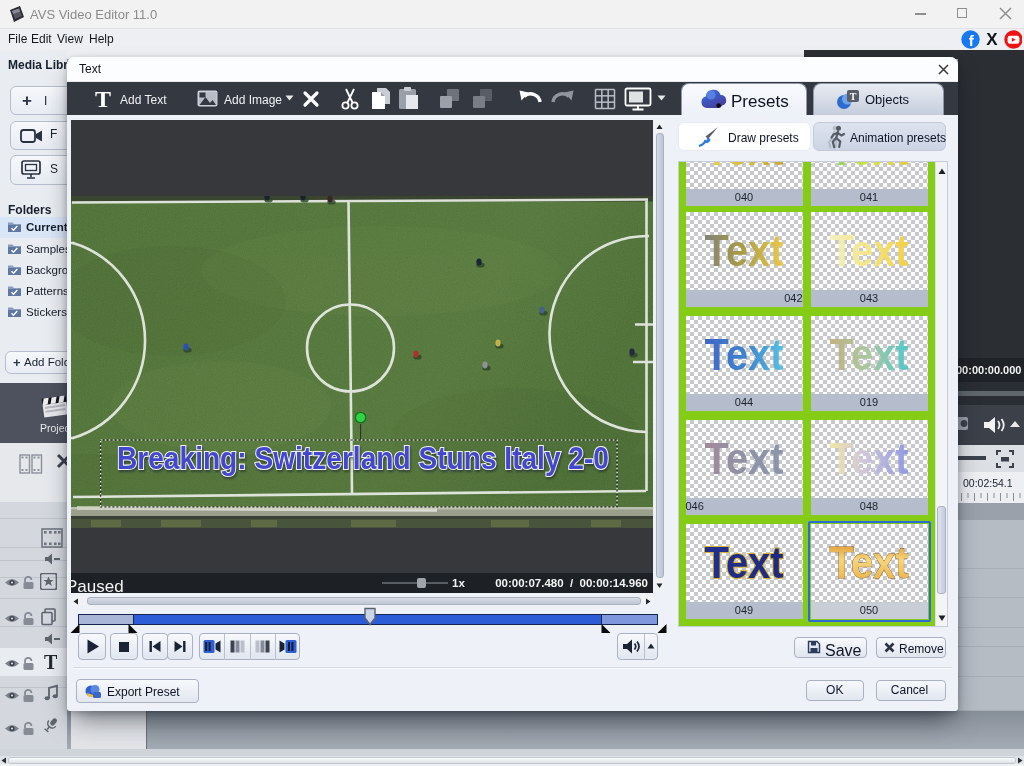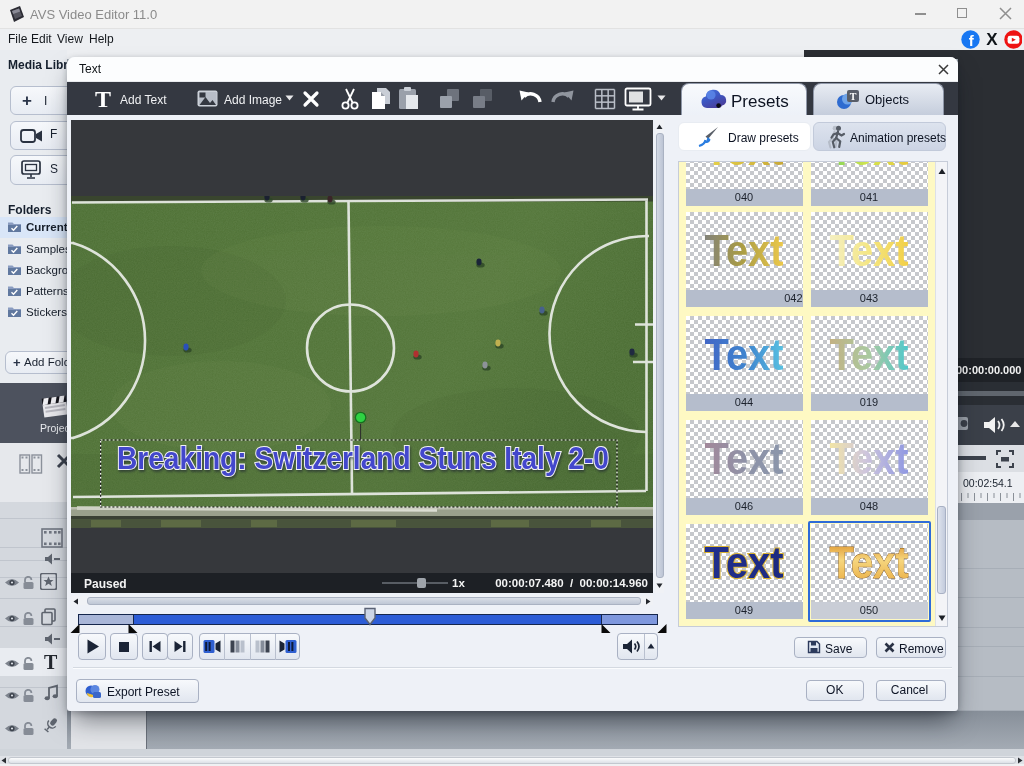--- a/index.html
+++ b/index.html
@@ -464,21 +464,21 @@
       <ellipse cx="471" cy="114" rx="2.6" ry="3.4" fill="#47618c"></ellipse>
       <ellipse cx="562.5" cy="159" rx="4.2" ry="2.6" fill="#2c4526" opacity="0.8"></ellipse>
       <ellipse cx="561" cy="156" rx="2.6" ry="3.4" fill="#202a40"></ellipse>
 <line x1="289.6" y1="228" x2="289.6" y2="244" stroke="#2c2c2c" stroke-width="1"></line>
 <circle cx="289.6" cy="221.5" r="5.2" fill="#2fd343" stroke="#17701f" stroke-width="1.3"></circle>
 <rect x="29.6" y="244" width="516.4" height="67" fill="none" stroke="#f2f2f2" stroke-width="1.2" stroke-dasharray="2 2"></rect>
 <rect x="29.6" y="244" width="516.4" height="67" fill="none" stroke="#1c1c1c" stroke-width="1.2" stroke-dasharray="2 2" stroke-dashoffset="2"></rect>
 <text x="292" y="272.5" text-anchor="middle" font-family="Liberation Sans" font-size="30.5" font-weight="bold" fill="#4347cc" stroke="#f2f2f4" stroke-width="2.1" paint-order="stroke" textLength="492" lengthAdjust="spacingAndGlyphs" style="filter:drop-shadow(1.5px 2px 1px rgba(15,15,45,0.45))">Breaking: Switzerland Stuns Italy 2-0</text>
 </svg>
     <div class="a" style="left:71px;top:573px;width:582px;height:20px;background:#1d2025"></div>
-    <div class="a txt" style="left:84px;top:577px;font-size:12px;font-weight:bold;color:#f4f4f4">Paused</div>
+    <div class="a txt" style="left:66px;top:577px;font-size:17px;font-weight:normal;color:#f4f4f4">Paused</div>
     <div class="a" style="left:382px;top:582px;width:66px;height:2px;background:#585d64"></div>
     <div class="a" style="left:417px;top:578px;width:9px;height:10px;background:#9fa4ab;border-radius:2px"></div>
     <div class="a txt" style="left:452px;top:577px;font-size:11.5px;font-weight:bold;color:#f4f4f4">1x</div>
     <div class="a txt" style="left:480px;top:577px;width:168px;text-align:right;font-size:11.5px;font-weight:bold;color:#f4f4f4">00:00:07.480&nbsp;&nbsp;/&nbsp;&nbsp;00:00:14.960</div>
     <div class="a" style="left:655px;top:120px;width:9px;height:473px;background:#f0f2f6"></div>
     <svg class="a" style="left:656px;top:124px" width="7" height="6" viewBox="0 0 7 6">
       <polygon points="0.5,5 6.5,5 3.5,0.5" fill="#23262c"></polygon>
     </svg>
     <svg class="a" style="left:656px;top:583px" width="7" height="6" viewBox="0 0 7 6">
       <polygon points="0.5,0.5 6.5,0.5 3.5,5" fill="#23262c"></polygon>
@@ -562,21 +562,21 @@
       <polygon points="0.5,5.5 7.5,5.5 4,0.5" fill="#1b2436"></polygon>
     </svg>
     <div class="a" style="left:76px;top:679px;width:123px;height:24px;background:linear-gradient(#f7f9fc,#e1e6ef);border:1px solid #a9b1c3;border-radius:4px"></div>
     <svg class="a" style="left:84px;top:683px" width="18" height="16" viewBox="0 0 18 16">
 <circle cx="7" cy="8" r="5.5" fill="#2f5fd0"></circle>
       <circle cx="11" cy="6.5" r="4.5" fill="#5b86e0"></circle>
 <path d="M3 10 a4.5 4.5 0 0 0 8 2.5 Z" fill="#f0c030"></path>
 <rect x="9" y="9" width="8" height="6" rx="1.5" fill="#3a66c8"></rect>
     </svg>
     <div class="a txt" style="left:107px;top:685px;font-size:12px;color:#0e1526">Export Preset</div>
-    <div class="a" style="left:678px;top:160.5px;width:270px;height:466.5px;background:#fef9c3;border:1px solid #c6ccd8;overflow:hidden">
+    <div class="a" style="left:678px;top:160.5px;width:270px;height:466.5px;background:#84cc16;border:1px solid #c6ccd8;overflow:hidden">
       <svg class="a" style="left:0;top:0" width="0" height="0">
         <defs>
           <linearGradient id="g040" x1="0" y1="0" x2="1" y2="0">
             <stop offset="0" stop-color="#e8d44a"></stop>
             <stop offset="1" stop-color="#c8a838"></stop>
           </linearGradient>
           <linearGradient id="g041" x1="0" y1="0" x2="1" y2="0">
             <stop offset="0" stop-color="#7ed45c"></stop>
             <stop offset="0.5" stop-color="#d4e44e"></stop>
             <stop offset="1" stop-color="#e8c83e"></stop>
@@ -649,21 +649,21 @@
       <div class="a" style="left:6.5px;top:232.5px;width:117px;height:16.5px;background:#b5bdcc;text-align:center;font-size:11px;color:#1c222c;line-height:16.5px">044</div>
       <div class="a" style="left:131.5px;top:154.5px;width:117px;height:78px;background:repeating-conic-gradient(#c6c8cc 0% 25%, #ffffff 0% 50%) 0 0/8px 8px"></div>
       <svg class="a" style="left:131.5px;top:154.5px" width="117" height="78" viewBox="0 0 117 78">
 <text x="58" y="54" text-anchor="middle" font-family="Liberation Sans" font-size="44" font-weight="bold" fill="url(#g045)" textLength="79" lengthAdjust="spacingAndGlyphs">Text</text>
       </svg>
       <div class="a" style="left:131.5px;top:232.5px;width:117px;height:16.5px;background:#b5bdcc;text-align:center;font-size:11px;color:#1c222c;line-height:16.5px">019</div>
       <div class="a" style="left:6.5px;top:258.5px;width:117px;height:78px;background:repeating-conic-gradient(#c6c8cc 0% 25%, #ffffff 0% 50%) 0 0/8px 8px"></div>
       <svg class="a" style="left:6.5px;top:258.5px" width="117" height="78" viewBox="0 0 117 78">
 <text x="58" y="54" text-anchor="middle" font-family="Liberation Sans" font-size="44" font-weight="bold" fill="url(#g046)" textLength="79" lengthAdjust="spacingAndGlyphs">Text</text>
       </svg>
-      <div class="a" style="left:6.5px;top:336.5px;width:117px;height:16.5px;background:#b5bdcc;text-align:center;font-size:11px;color:#1c222c;line-height:16.5px">046</div>
+      <div class="a" style="left:6.5px;top:336.5px;width:117px;height:16.5px;background:#b5bdcc;font-size:11px;color:#1c222c;line-height:16.5px">046</div>
       <div class="a" style="left:131.5px;top:258.5px;width:117px;height:78px;background:repeating-conic-gradient(#c6c8cc 0% 25%, #ffffff 0% 50%) 0 0/8px 8px"></div>
       <svg class="a" style="left:131.5px;top:258.5px" width="117" height="78" viewBox="0 0 117 78">
 <text x="58" y="54" text-anchor="middle" font-family="Liberation Sans" font-size="44" font-weight="bold" fill="url(#g048)" textLength="79" lengthAdjust="spacingAndGlyphs">Text</text>
       </svg>
       <div class="a" style="left:131.5px;top:336.5px;width:117px;height:16.5px;background:#b5bdcc;text-align:center;font-size:11px;color:#1c222c;line-height:16.5px">048</div>
       <div class="a" style="left:6.5px;top:362.5px;width:117px;height:78px;background:repeating-conic-gradient(#c6c8cc 0% 25%, #ffffff 0% 50%) 0 0/8px 8px"></div>
       <svg class="a" style="left:6.5px;top:362.5px" width="117" height="78" viewBox="0 0 117 78">
 <text x="58" y="54" text-anchor="middle" font-family="Liberation Sans" font-size="44" font-weight="bold" fill="url(#g049)" stroke="#d8b234" stroke-width="2.2" paint-order="stroke" textLength="79" lengthAdjust="spacingAndGlyphs">Text</text>
       </svg>
       <div class="a" style="left:6.5px;top:440.5px;width:117px;height:16.5px;background:#b5bdcc;text-align:center;font-size:11px;color:#1c222c;line-height:16.5px">049</div>
@@ -681,21 +681,21 @@
         <polygon points="0.5,0.5 7.5,0.5 4,6" fill="#1c2026"></polygon>
       </svg>
       <div class="a" style="left:258px;top:344px;width:9px;height:88px;background:linear-gradient(90deg,#dfe4ee,#c3cbdc);border:1px solid #a8b1c4;border-radius:3px"></div>
     </div>
     <div class="a" style="left:794px;top:636.5px;width:73px;height:21.5px;background:linear-gradient(#f7f9fc,#e1e6ef);border:1px solid #a9b1c3;border-radius:4px"></div>
     <svg class="a" style="left:807px;top:640px" width="14" height="14" viewBox="0 0 14 14">
 <path d="M1.5 1.5 H10 L12.5 4 V12.5 H1.5 Z" fill="#dfe6f2" stroke="#2c3a5c" stroke-width="1.4"></path>
 <rect x="4" y="1.5" width="5" height="4" fill="#2c3a5c"></rect>
 <rect x="3.5" y="8" width="7" height="4.5" fill="#2c3a5c"></rect>
     </svg>
-    <div class="a txt" style="left:825px;top:642px;font-size:12px;color:#0e1526">Save</div>
+    <div class="a txt" style="left:825px;top:642px;font-size:16px;color:#0e1526">Save</div>
     <div class="a" style="left:875.5px;top:636.5px;width:70px;height:21.5px;background:linear-gradient(#f7f9fc,#e1e6ef);border:1px solid #a9b1c3;border-radius:4px"></div>
     <svg class="a" style="left:884px;top:642px" width="11" height="11" viewBox="0 0 11 11">
 <path d="M1.5 1.5 L9.5 9.5 M9.5 1.5 L1.5 9.5" stroke="#2a3244" stroke-width="2.6"></path>
     </svg>
     <div class="a txt" style="left:899px;top:642px;font-size:12px;color:#0e1526">Remove</div>
     <div class="a" style="left:73px;top:666.5px;width:879px;height:1px;background:#d4d9e1"></div>
     <div class="a" style="left:73px;top:667.5px;width:879px;height:1px;background:#fbfcfe"></div>
     <div class="a" style="left:805.5px;top:680px;width:58.5px;height:21px;background:linear-gradient(#f7f9fc,#e1e6ef);border:1px solid #a9b1c3;border-radius:4px"></div>
     <div class="a txt" style="left:805.5px;top:683px;width:58.5px;text-align:center;font-size:12px;color:#0e1526">OK</div>
     <div class="a" style="left:875.5px;top:680px;width:70px;height:21px;background:linear-gradient(#f7f9fc,#e1e6ef);border:1px solid #a9b1c3;border-radius:4px"></div>

